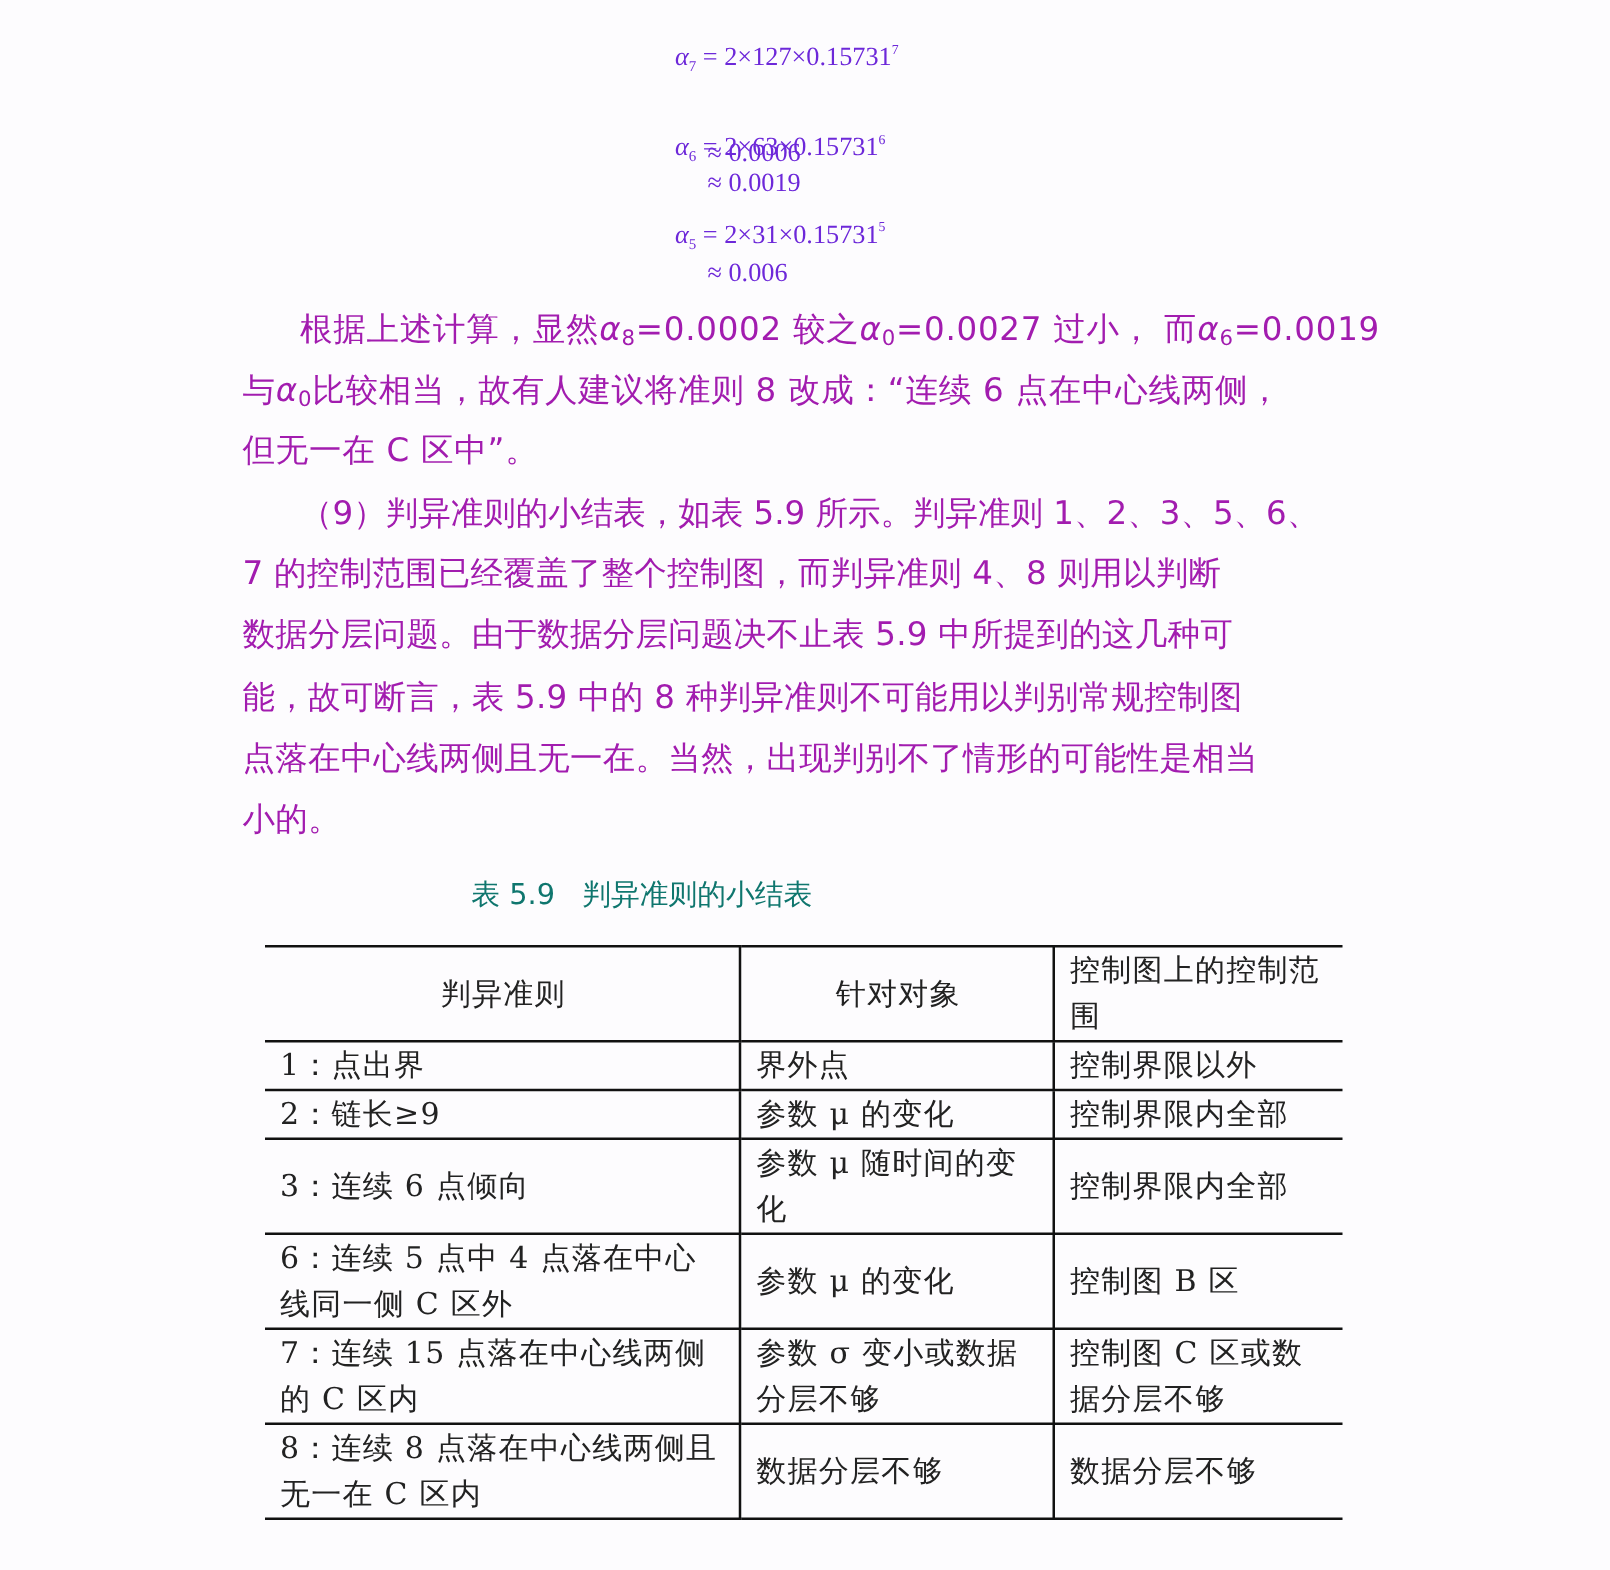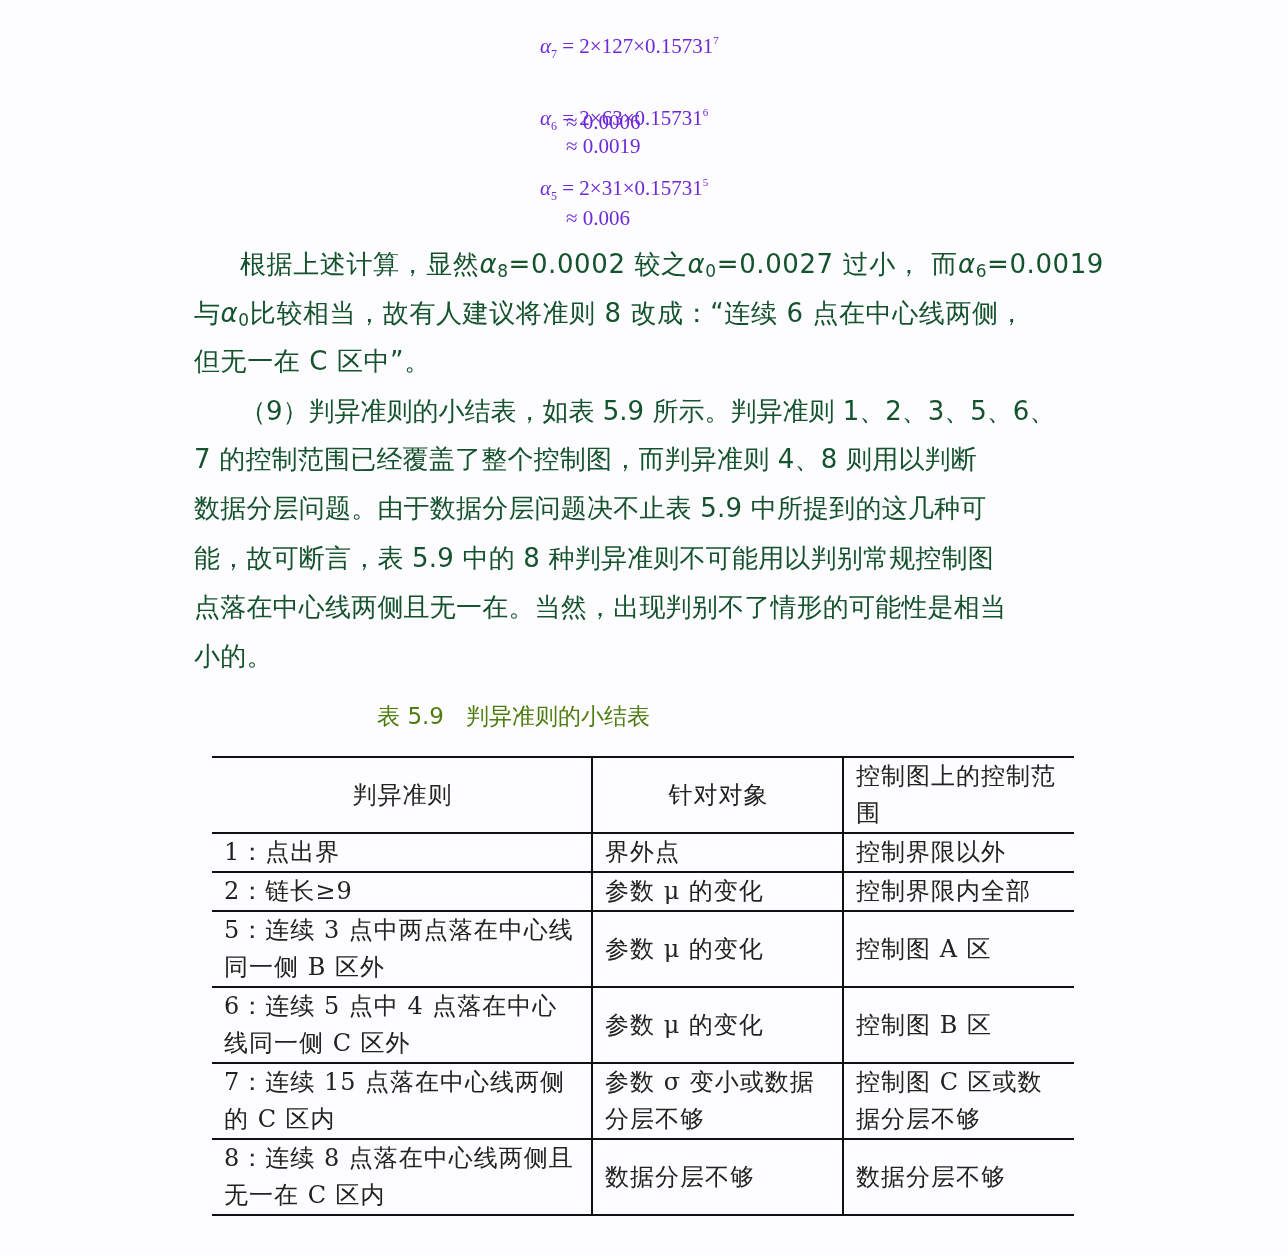--- a/index.html
+++ b/index.html
@@ -40,21 +40,21 @@
       left: 566px;
     }
     
     .line {
       position: absolute;
       left: 194px;
       font-family: "DejaVu Sans", "Liberation Sans", sans-serif;
       font-size: 26px;
       line-height: 32px;
       white-space: nowrap;
-      color: #14532d;
+      color: #a21caf;
       letter-spacing: 0.6px;
     }
     .line .ga {
       font-style: italic;
     }
     .line .gsub {
       font-size: 17px;
       vertical-align: -4px;
     }
     .para2 .line {
@@ -62,21 +62,21 @@
     }
     .caption {
       position: absolute;
       left: 0;
       width: 1027px;
       top: 700px;
       text-align: center;
       font-family: "DejaVu Sans", "Liberation Sans", sans-serif;
       font-size: 23px;
       line-height: 32px;
-      color: #4d7c0f;
+      color: #0f766e;
       white-space: pre;
     }
     
     .table-wrap {
       position: absolute;
       left: 212px;
       top: 756px;
       width: 862px;
     }
     table {
@@ -170,24 +170,24 @@
       <tr>
         <td>1：点出界</td>
         <td>界外点</td>
         <td>控制界限以外</td>
       </tr>
       <tr>
         <td>2：链长≥9</td>
         <td>参数 μ 的变化</td>
         <td>控制界限内全部</td>
       </tr>
-      <tr class="tall">
-        <td>5：连续 3 点中两点落在中心线同一侧 B 区外</td>
-        <td>参数 μ 的变化</td>
-        <td>控制图 A 区</td>
+      <tr>
+        <td>3：连续 6 点倾向</td>
+        <td>参数 μ 随时间的变化</td>
+        <td>控制界限内全部</td>
       </tr>
       <tr class="tall">
         <td>6：连续 5 点中 4 点落在中心线同一侧 C 区外</td>
         <td>参数 μ 的变化</td>
         <td>控制图 B 区</td>
       </tr>
       <tr class="tall">
         <td>7：连续 15 点落在中心线两侧的 C 区内</td>
         <td>参数 σ 变小或数据分层不够</td>
         <td>控制图 C 区或数据分层不够</td>

